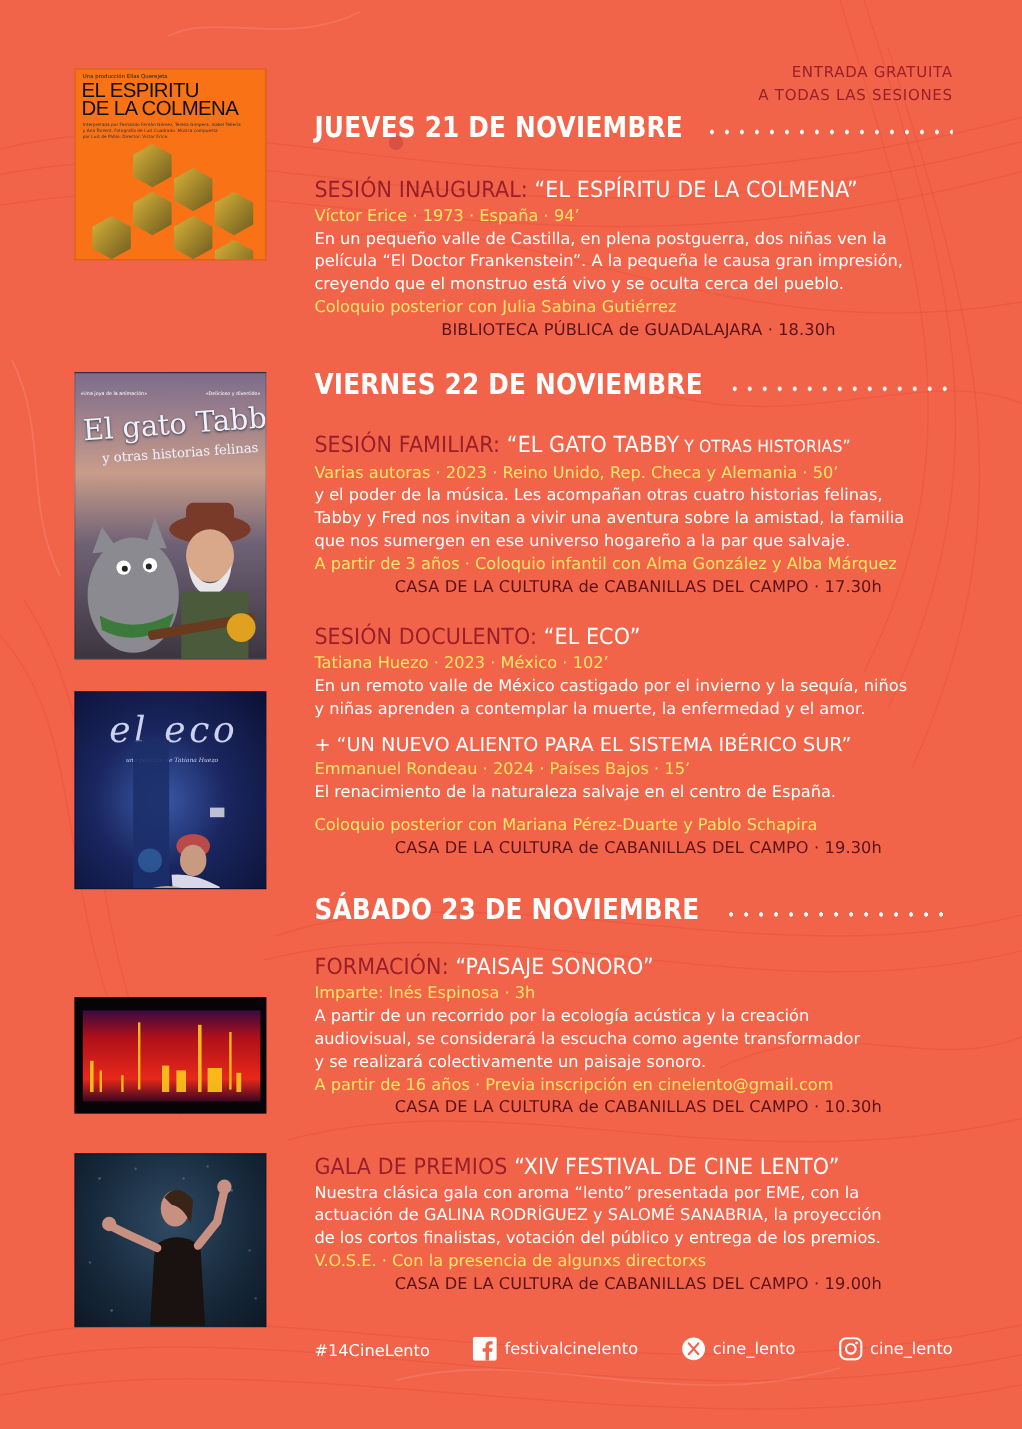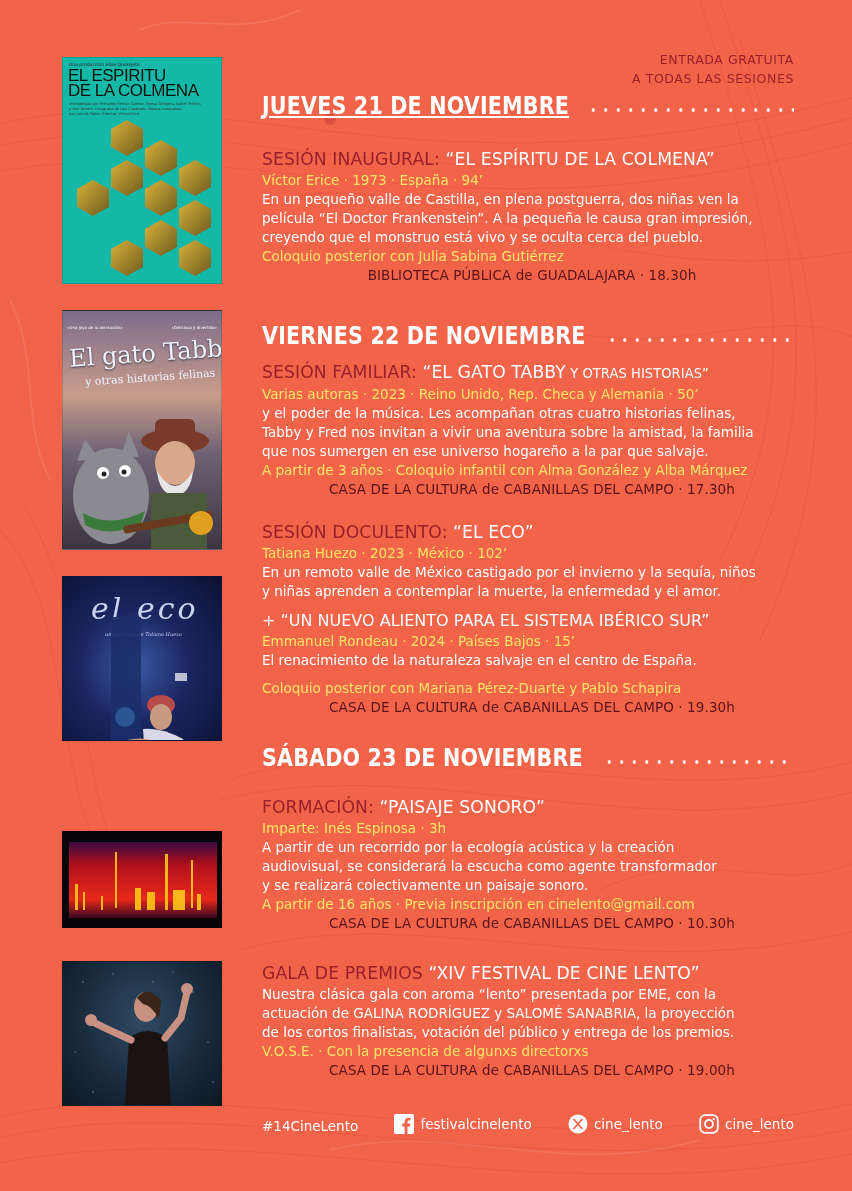--- a/index.html
+++ b/index.html
@@ -17,21 +17,21 @@
 
   .free-entry {
     position: absolute; right: 58px; top: 50px; text-align: right;
     color: #9a1f2a; font-size: 12.5px; line-height: 19px; letter-spacing: 0.6px;
   }
 
   .poster {
     position: absolute; left: 62px; width: 160px; overflow: hidden;
     border: 1px solid rgba(0,0,0,0.15);
   }
-  #poster-colmena { top: 57px; height: 227px; background: #14b8a6; }
+  #poster-colmena { top: 57px; height: 160px; background: #f97316; }
   #poster-tabby { top: 310px; height: 240px; background: linear-gradient(180deg,#7c6c8c 0%,#c89c8a 35%,#6e6175 60%,#3c3540 100%); }
   #poster-eco { top: 576px; height: 165px; background: radial-gradient(ellipse at 45% 55%,#3b5aa8 0%,#1a2660 45%,#0b1033 100%); }
   #photo-spectrogram { top: 831px; height: 97px; background: #060406; }
   #photo-gala { top: 961px; height: 145px; background: radial-gradient(ellipse at 50% 40%,#2f4a63 0%,#17293c 60%,#0d1824 100%); }
 
   .day-heading {
     position: absolute; left: 262px; right: 58px;
     display: flex; align-items: center; gap: 10px;
   }
   .day-title {
@@ -221,41 +221,41 @@
     <ellipse cx="83" cy="45" rx="12" ry="15" fill="#c89080"></ellipse>
     <path d="M74 36 Q84 22 98 38 L96 58 Q90 44 80 42 Z" fill="#3a2418"></path>
     <path d="M66 76 Q84 62 104 76 L108 145 L62 145 Z" fill="#1a1210"></path>
     <path d="M68 78 L42 66 L30 60" stroke="#c89080" stroke-width="7" fill="none" stroke-linecap="round"></path>
     <path d="M102 76 L118 56 L124 30" stroke="#c89080" stroke-width="7" fill="none" stroke-linecap="round"></path>
     <circle cx="28" cy="58" r="6" fill="#c89080"></circle>
       <circle cx="124" cy="27" r="6" fill="#c89080"></circle>
   </svg>
 </div>
 
-<div class="day-heading" style="top:92px;text-decoration:underline;">
+<div class="day-heading" style="top:92px;">
   <span class="day-title">JUEVES 21 DE NOVIEMBRE</span>
   <span class="day-dots"></span>
 </div>
 
 <div class="session" style="top:147px;">
   <div class="session-title">
     <span class="session-type">SESIÓN INAUGURAL:</span>
     <span class="session-film">“EL ESPÍRITU DE LA COLMENA”</span>
   </div>
   <div class="meta">Víctor Erice · 1973 · España · 94’</div>
   <div class="desc">
     <span class="desc-line">En un pequeño valle de Castilla, en plena postguerra, dos niñas ven la</span>
     <span class="desc-line">película “El Doctor Frankenstein”. A la pequeña le causa gran impresión,</span>
     <span class="desc-line">creyendo que el monstruo está vivo y se oculta cerca del pueblo.</span>
   </div>
   <div class="meta">Coloquio posterior con Julia Sabina Gutiérrez</div>
   <div class="venue">BIBLIOTECA PÚBLICA de GUADALAJARA · 18.30h</div>
 </div>
 
-<div class="day-heading" style="top:306px;margin-top:16px;">
+<div class="day-heading" style="top:306px;">
   <span class="day-title">VIERNES 22 DE NOVIEMBRE</span>
   <span class="day-dots"></span>
 </div>
 
 <div class="session" style="top:360px;">
   <div class="session-title">
     <span class="session-type">SESIÓN FAMILIAR:</span>
     <span class="session-film">“EL GATO TABBY</span><span class="session-film session-film-small"> Y OTRAS HISTORIAS”</span>
   </div>
   <div class="meta">Varias autoras · 2023 · Reino Unido, Rep. Checa y Alemania · 50’</div>

